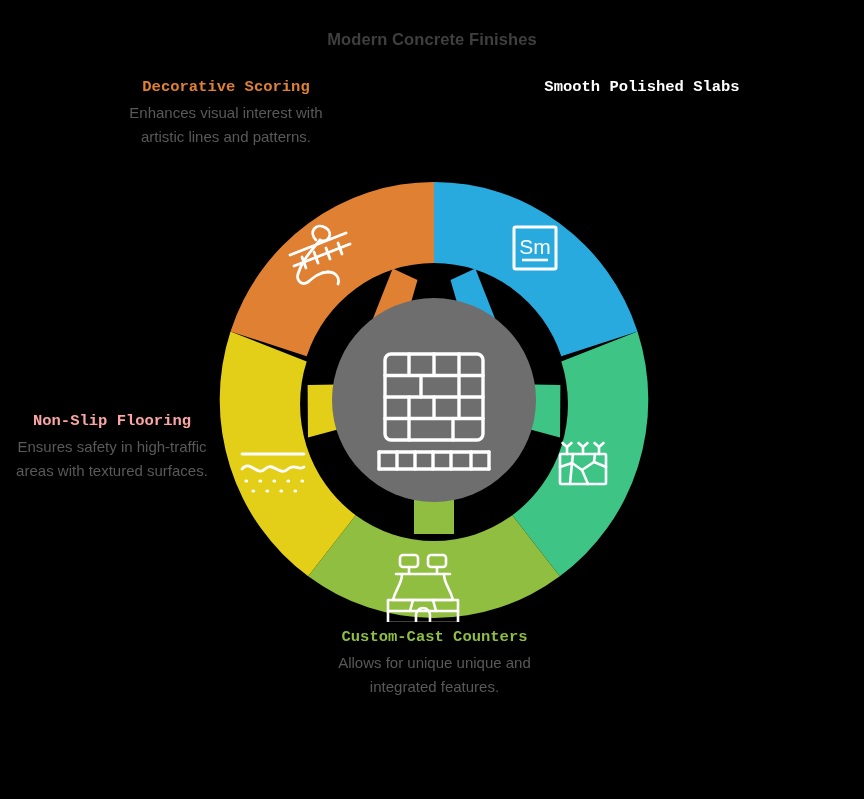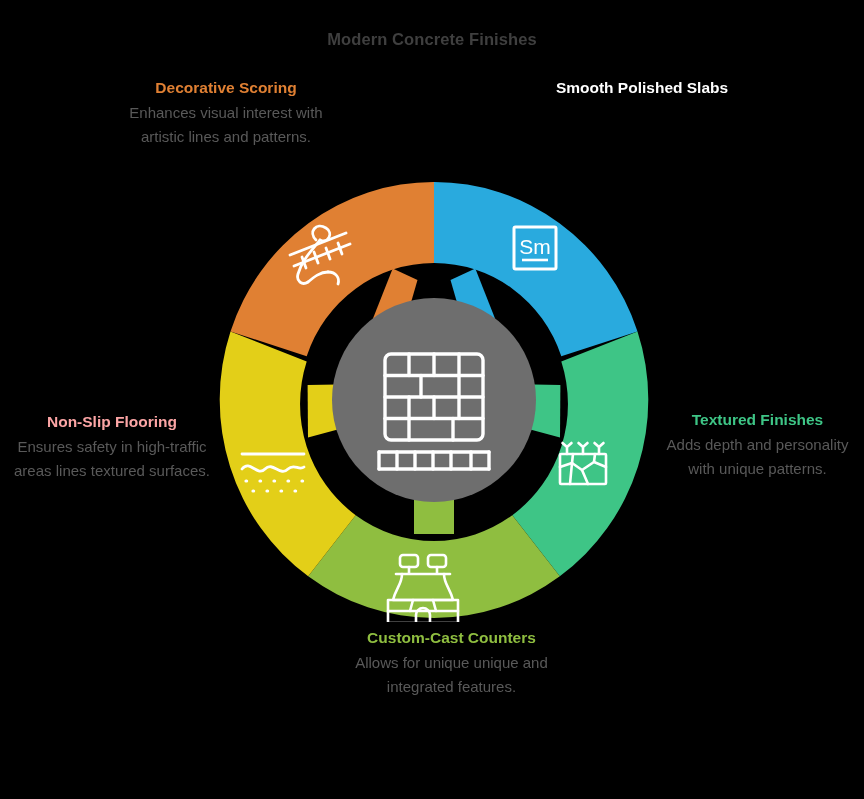--- a/index.html
+++ b/index.html
@@ -31,31 +31,32 @@
   }
   .label-block {
     position: absolute;
     text-align: center;
   }
   .lbl-title {
     font-size: 15.5px;
     font-weight: bold;
     line-height: 1.5;
     margin-bottom: 2px;
+    font-family: Liberation Mono, monospace;
   }
   .lbl-desc {
     font-size: 15px;
     line-height: 1.55;
     color: #595959;
   }
 
   
   #block-smooth   { left: 527px; top: 76px;  width: 230px; }
   #block-textured { left: 655px; top: 408px; width: 205px; }
-  #block-custom   { left: 349px; top: 626px; width: 205px; }
+  #block-custom   { left: 332px; top: 626px; width: 205px; }
   #block-nonslip  { left: 8px;   top: 410px; width: 208px; }
   #block-decor    { left: 122px; top: 76px;  width: 208px; }
 </style>
 </head>
 <body>
 
 <div id="stage">
 
   <div id="chart-title">Modern Concrete Finishes</div>
 
@@ -185,33 +186,29 @@
       <path d="M98,74 L102,85"></path>
       <path d="M110,70 L114,81"></path>
       <path d="M122,65 L126,76"></path>
     </g>
   </svg>
 
   <div id="block-smooth" class="label-block">
     <div class="lbl-title" style="color:#ffffff">Smooth Polished Slabs</div>
   </div>
 
-  <div id="block-textured" class="label-block">
-    <div class="lbl-title" style="color:#3EC586">Textured Finishes</div>
-    <div class="lbl-desc">Adds depth and personality with unique patterns.</div>
-  </div>
 
   <div id="block-custom" class="label-block">
     <div class="lbl-title" style="color:#8FBE40">Custom-Cast Counters</div>
     <div class="lbl-desc">Allows for unique unique and integrated features.</div>
   </div>
 
   <div id="block-nonslip" class="label-block">
     <div class="lbl-title" style="color:#fca5a5">Non-Slip Flooring</div>
-    <div class="lbl-desc">Ensures safety in high-traffic areas lines textured surfaces.</div>
+    <div class="lbl-desc">Ensures safety in high-traffic areas with textured surfaces.</div>
   </div>
 
   <div id="block-decor" class="label-block">
     <div class="lbl-title" style="color:#E08033">Decorative Scoring</div>
     <div class="lbl-desc">Enhances visual interest with artistic lines and patterns.</div>
   </div>
 
 </div>
 
 </body></html>

